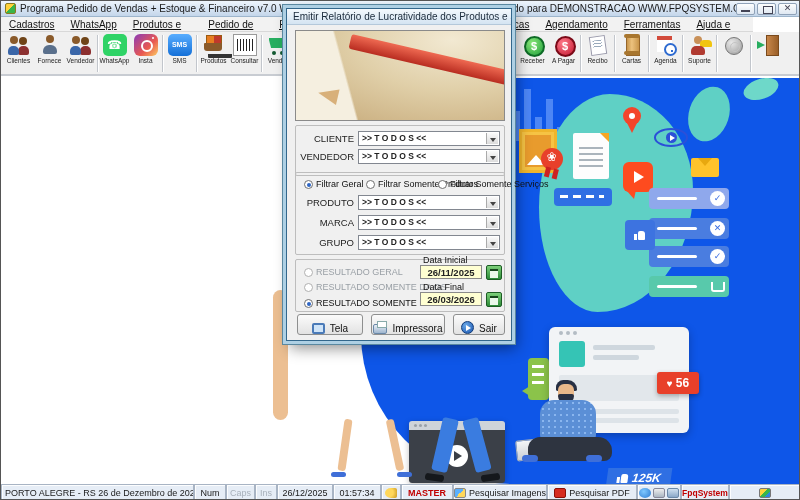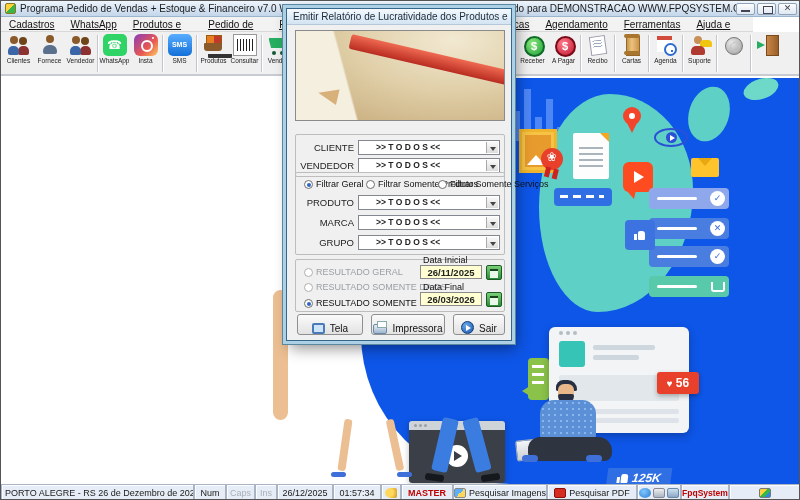--- a/index.html
+++ b/index.html
@@ -226,27 +226,27 @@
   .dlg-title{height:16px;background:linear-gradient(#f4f9fd,#d4e4f2);border-bottom:1px solid #b4c8da;
     line-height:16px;padding-left:6px;font-size:10px;color:#1a2a3a;white-space:nowrap;overflow:hidden;}
   .dlg-photo{position:absolute;left:8px;top:21px;width:210px;height:91px;border:1px solid #8a8a8a;overflow:hidden;
     background:linear-gradient(75deg,#f5efe0 0 26%,rgba(0,0,0,0) 27%),
       radial-gradient(ellipse at 75% 10%,#f2e9d2 0%,#e0cfa8 45%,#c4a675 100%);}
   .dlg-photo::before{content:"";position:absolute;right:-14px;top:22px;width:170px;height:15px;
     background:linear-gradient(#ef6a52,#b82c20);border-radius:3px;transform:rotate(13deg);}
   .dlg-photo::after{content:"";position:absolute;left:22px;top:56px;border-top:8px solid transparent;
     border-bottom:8px solid transparent;border-right:20px solid #d8b07a;transform:rotate(13deg);}
   .frame{position:absolute;left:8px;border:1px solid #bdbdbd;border-radius:2px;background:transparent;}
-  .frameA{top:116px;width:210px;height:43px;margin-top:9px;}
+  .frameA{top:116px;width:210px;height:51px;}
   .frameB{top:163px;width:210px;height:83px;}
   .frameC{top:250px;width:210px;height:53px;}
   .combo-row{position:absolute;left:4px;right:4px;height:15px;display:flex;align-items:center;}
   .combo-label{width:58px;text-align:right;padding-right:4px;font-size:9.5px;color:#222;}
   .combo{flex:1;height:15px;background:#fff;border:1px solid #828790;position:relative;
-    font-size:8.5px;font-weight:bold;color:#222;line-height:13px;padding-left:17px;white-space:nowrap;overflow:hidden;}
+    font-size:8.5px;font-weight:bold;color:#222;line-height:13px;padding-left:3px;white-space:nowrap;overflow:hidden;}
   .combo-arrow{position:absolute;right:1px;top:1px;bottom:1px;width:12px;
     background:linear-gradient(#fafafa,#dcdcdc);border-left:1px solid #aaa;}
   .combo-arrow::before{content:"";position:absolute;left:3px;top:5px;border-left:3px solid transparent;
     border-right:3px solid transparent;border-top:4px solid #444;}
   .radio{width:9px;height:9px;border-radius:50%;border:1px solid #707070;background:#fff;position:relative;flex:0 0 auto;}
   .radio.on::after{content:"";position:absolute;left:2px;top:2px;width:4px;height:4px;border-radius:50%;background:#2f66c4;}
   .radio.dis{border-color:#b0b0b0;}
   .radio-row{position:absolute;display:flex;align-items:center;gap:3px;font-size:9px;color:#111;white-space:nowrap;}
   .radio-row.dis{color:#9aa0a6;}
   .date-label{position:absolute;font-size:9px;color:#111;}

